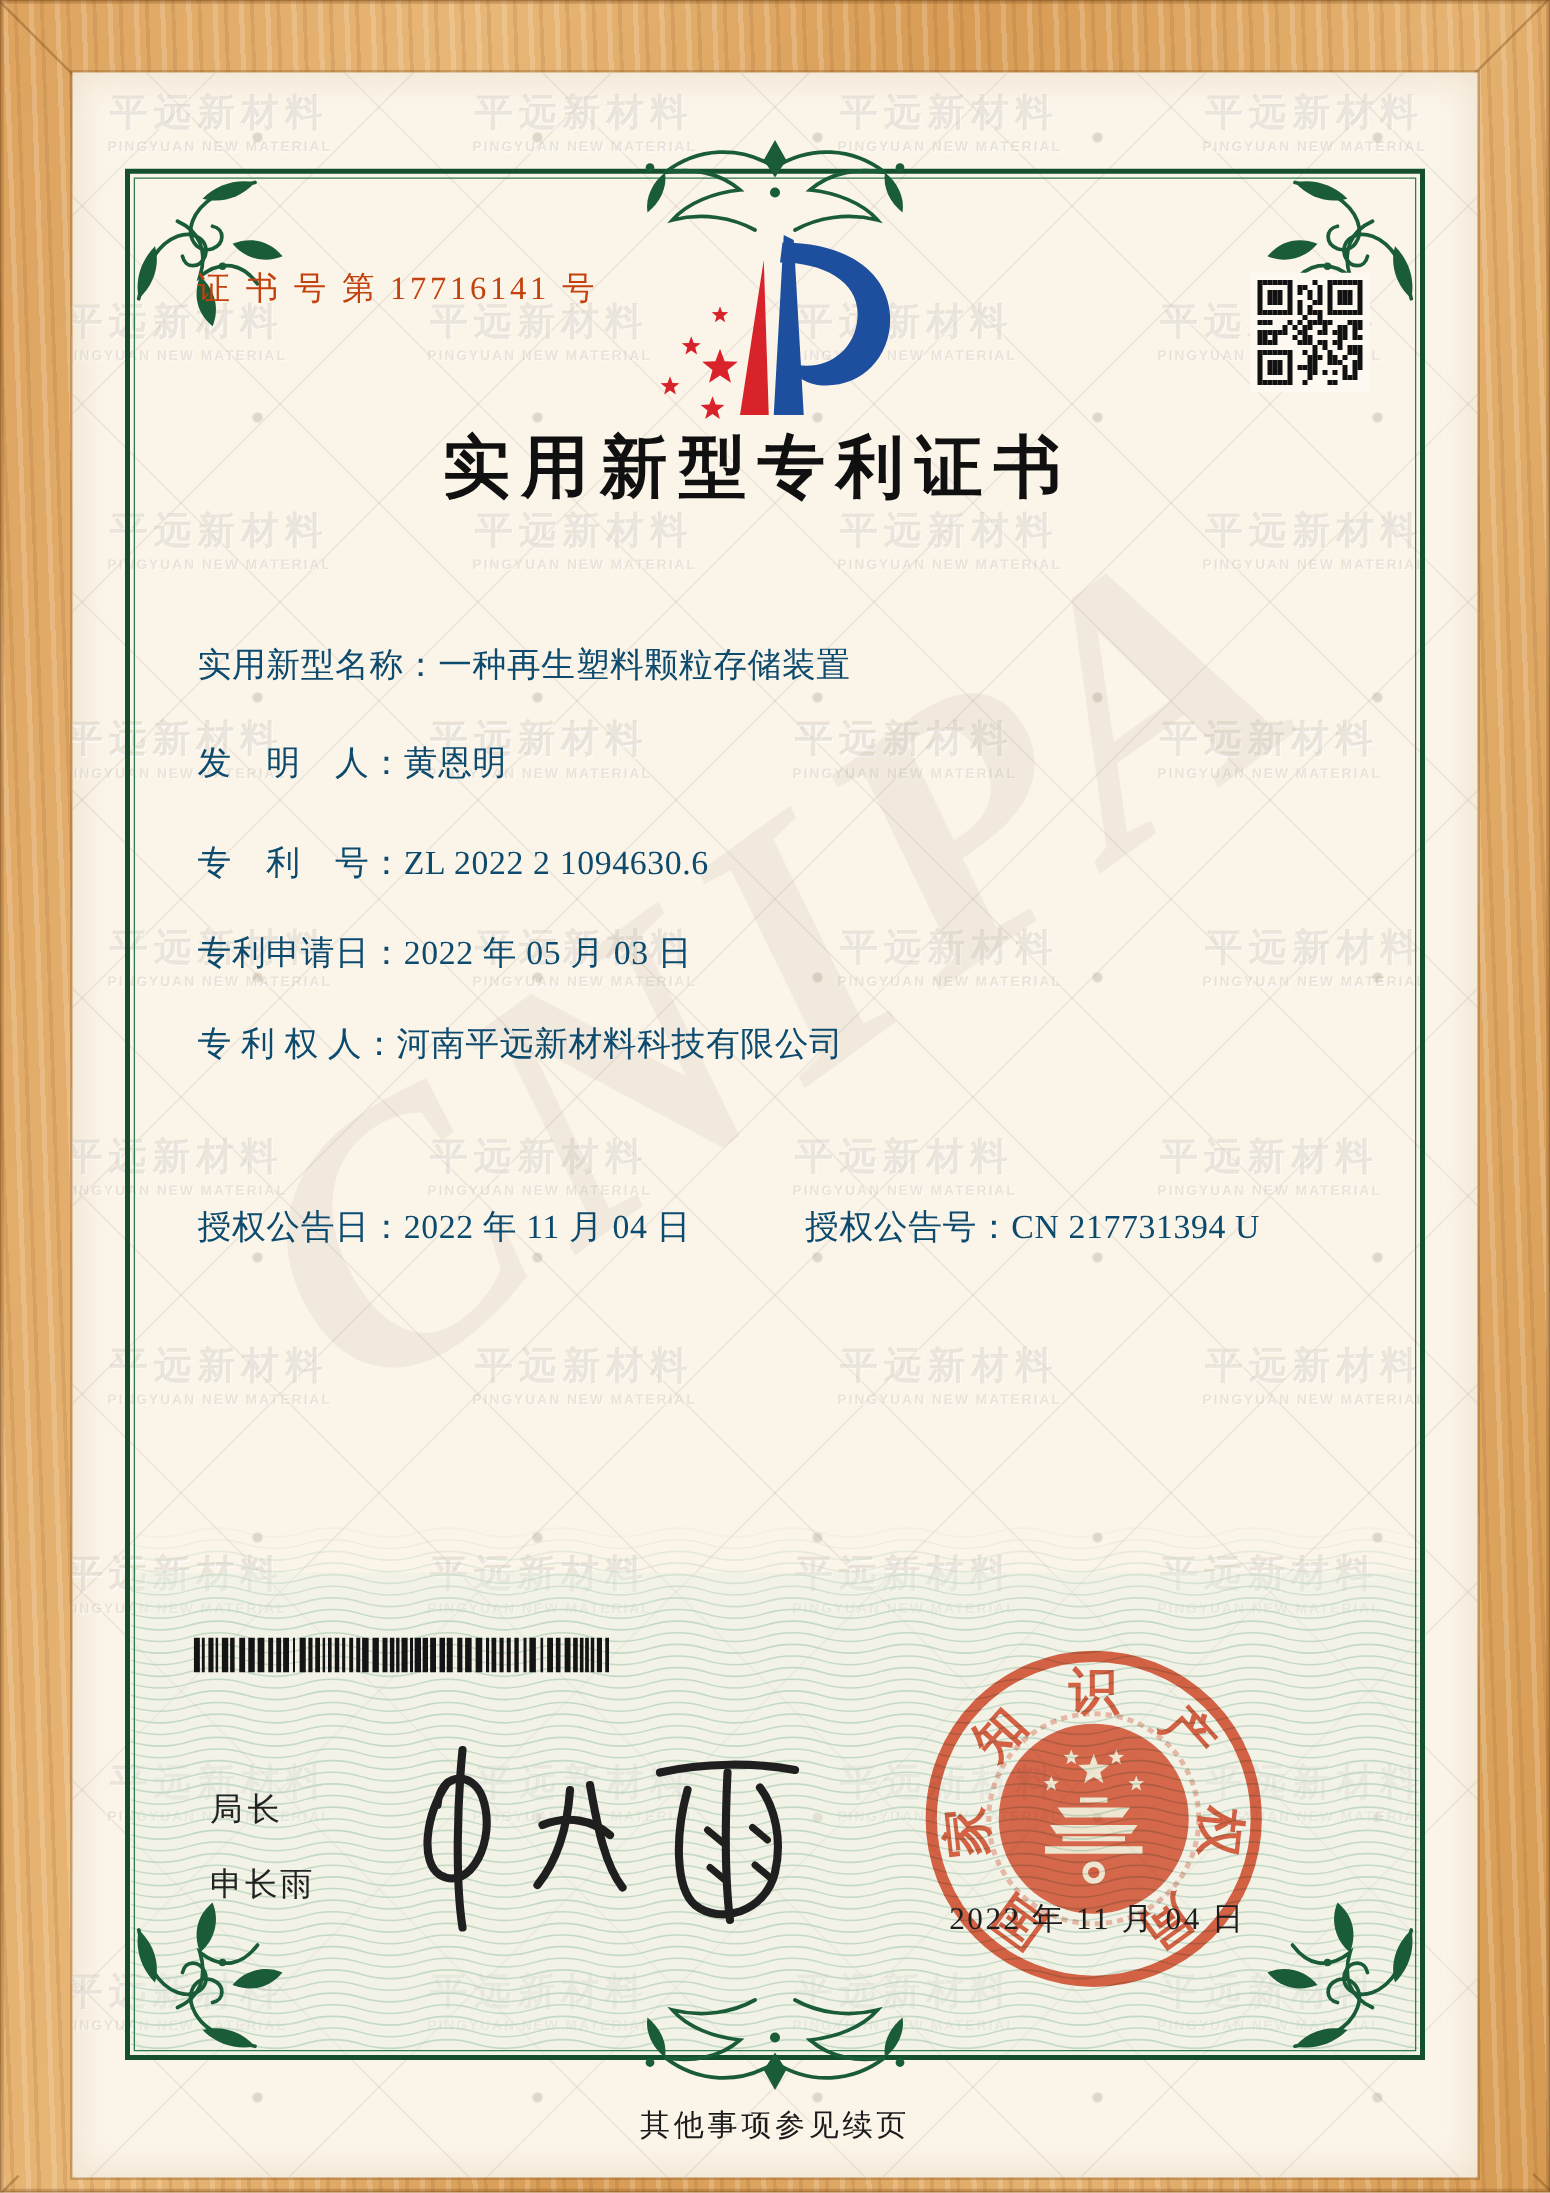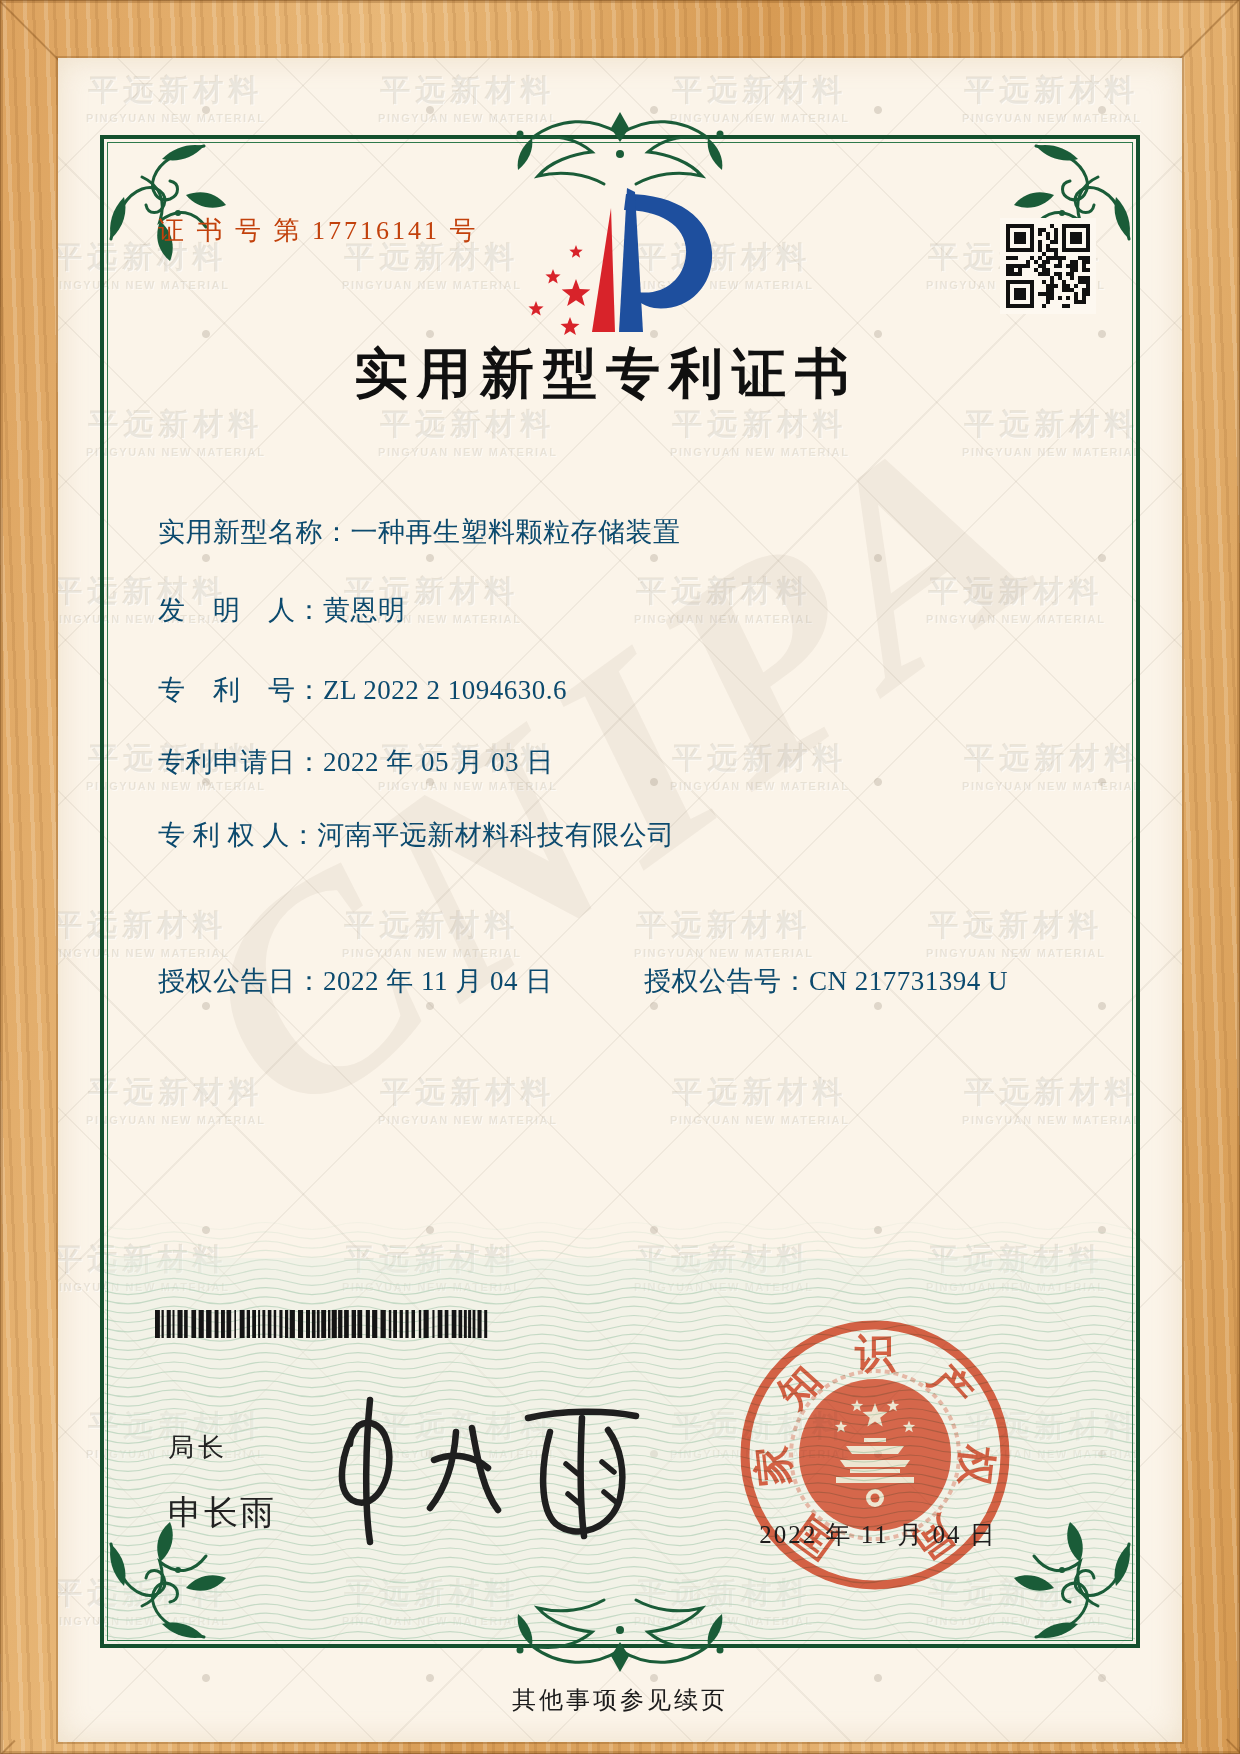--- a/index.html
+++ b/index.html
@@ -49,21 +49,21 @@
   #row-addr{top:832px;width:846px;padding-left:62px;text-indent:-62px;line-height:37px}
   #row-gdate{top:905px}
   #row-gno{top:905px;left:586px}
   .body-text{position:absolute;left:87px;top:962px;width:956px;z-index:4;font-size:24.5px;
              line-height:35.8px;text-align:justify;color:#161616}
   .body-text p{text-indent:2em;margin:0}
   .body-text p + p{margin-top:2px}
   .barcode{position:absolute;left:97px;top:1252px;z-index:4}
   .dir-label{position:absolute;left:110px;top:1372px;z-index:4;font-size:26px;letter-spacing:4px;
              font-family:"Liberation Sans","DejaVu Sans",sans-serif;color:#222}
-  .dir-name{position:absolute;left:110px;top:1432px;z-index:4;font-size:34px;letter-spacing:2px;
+  .dir-name{position:absolute;left:110px;top:1432px;z-index:4;font-size:26px;letter-spacing:2px;
              font-family:"Liberation Sans","DejaVu Sans",sans-serif;color:#222}
   .sig{position:absolute;left:248px;top:1316px;z-index:5}
   .seal{position:absolute;left:672px;top:1252px;z-index:6;mix-blend-mode:multiply;opacity:.93}
   .seal text{font-family:"Liberation Serif","DejaVu Serif",serif}
   .seal-date{position:absolute;left:680px;top:1460px;width:280px;z-index:7;text-align:center;
              font-size:25px;letter-spacing:2px;color:#1d1d1d}
   .page-info{position:absolute;left:42px;top:1546px;width:1040px;z-index:4;text-align:center;
              font-size:22px;letter-spacing:2px;color:#222}
   .cont-note{position:absolute;left:0;top:1626px;width:1124px;z-index:4;text-align:center;
              font-size:24px;letter-spacing:3px;color:#1b1b1b}

